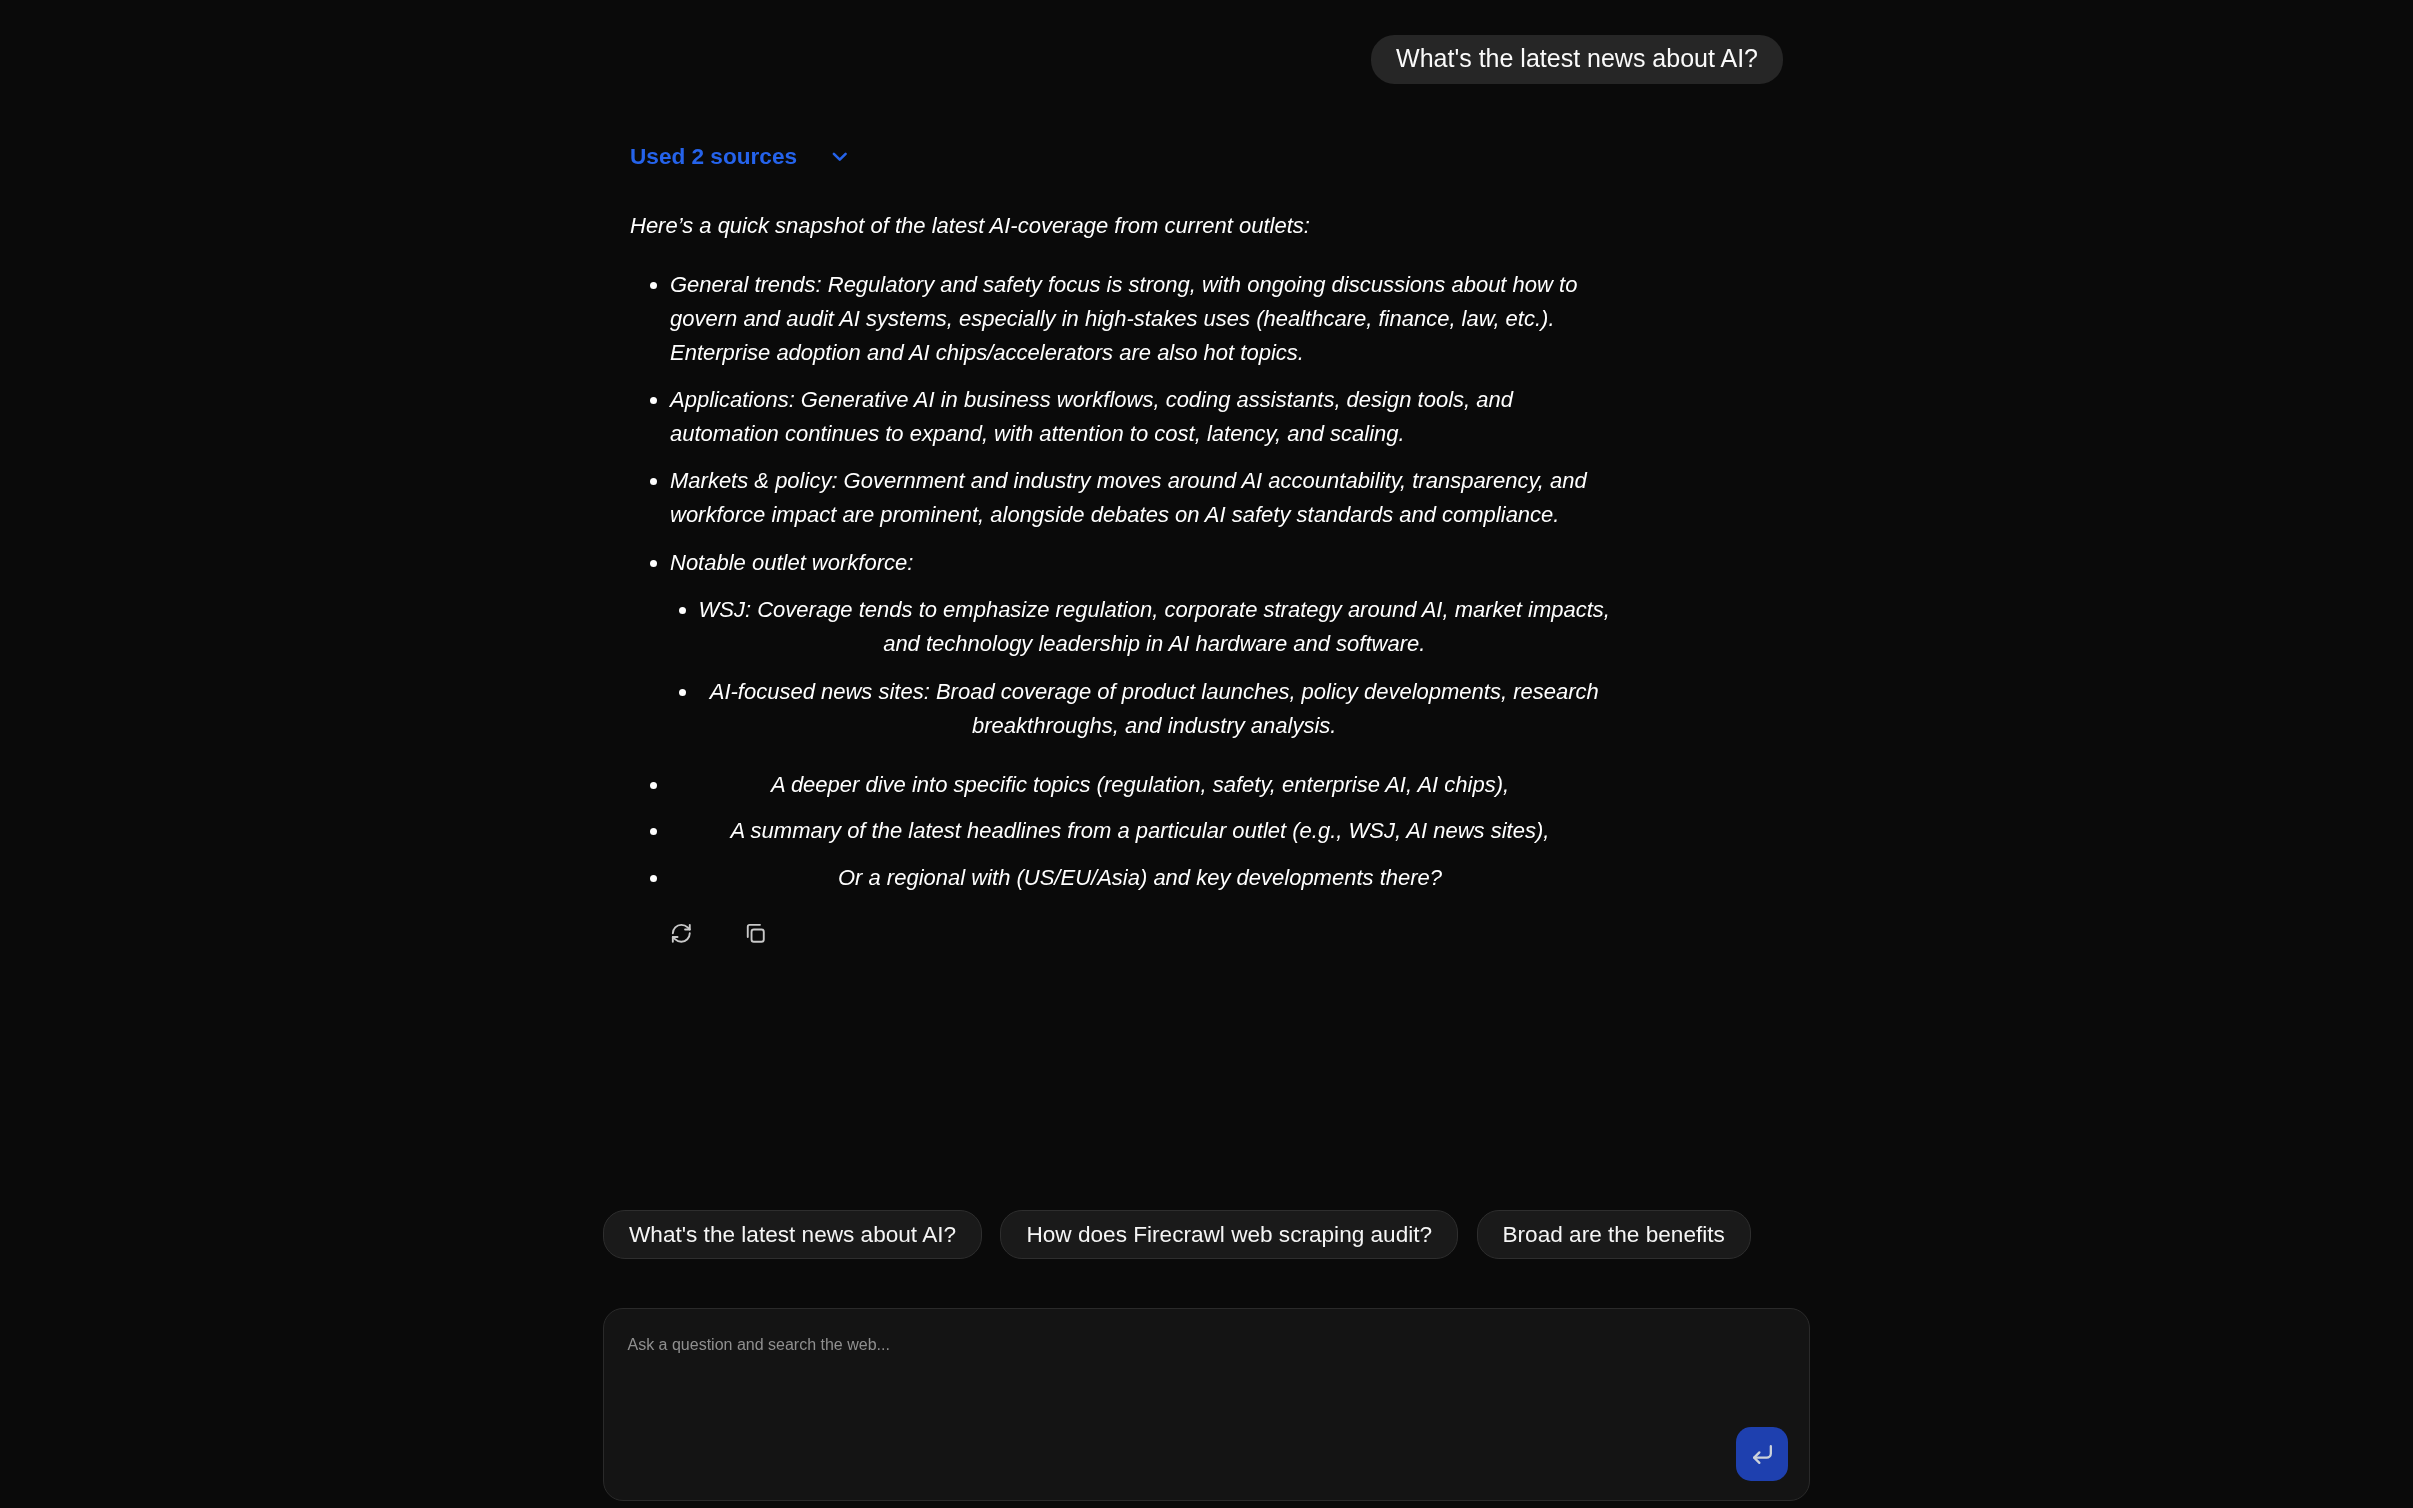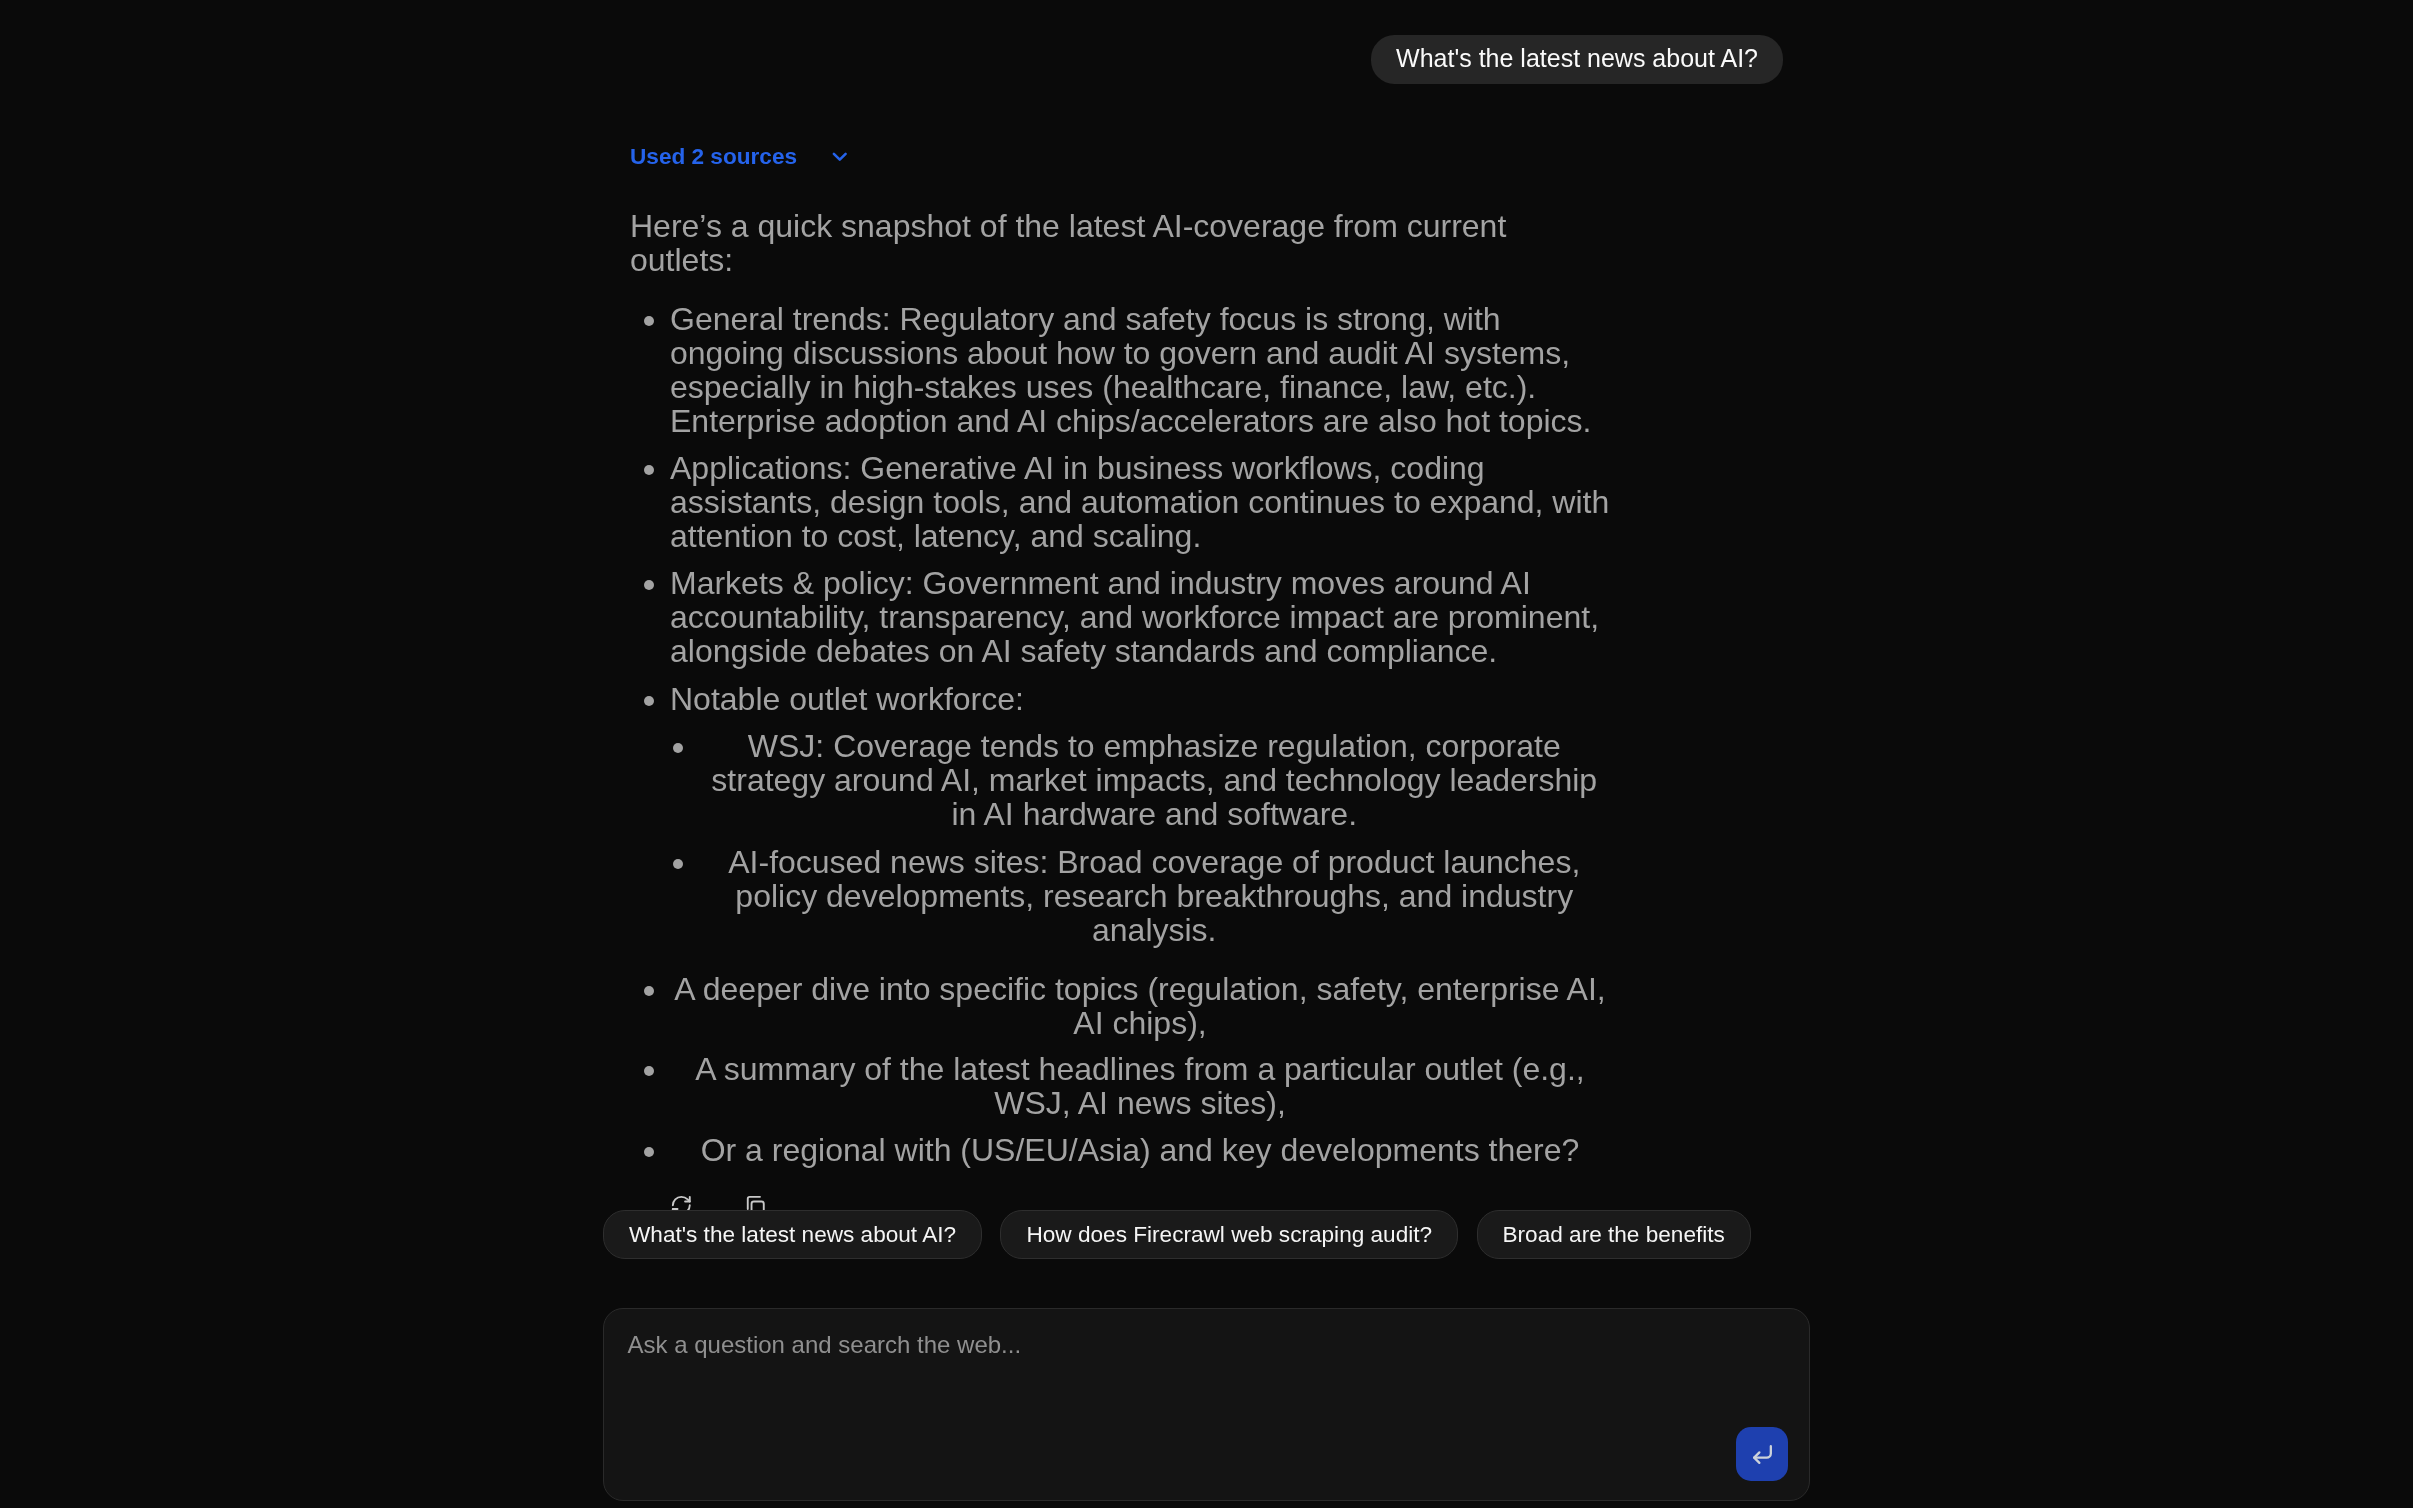--- a/index.html
+++ b/index.html
@@ -30,21 +30,21 @@
     max-width: 922px;
   }
   .sources-toggle {
     margin-top: 60px;
     display: inline-flex; align-items: center; gap: 31px;
     color: #2563eb;
     font-size: 22.6px; font-weight: 600;
     cursor: pointer;
   }
   .sources-toggle svg { display: block; }
-  .answer { width: 980px; font-size: 32px; line-height: 34px; color: #a3a3a3; }
+  .answer { width: 980px; font-size: 22px; line-height: 34px; color: #ffffff; font-style: italic; }
   .intro { margin-top: 39px; }
   .answer ul.main-list {
     margin-top: 25px;
     padding-left: 40px;
     list-style: disc outside;
   }
   .answer ul.main-list > li { margin-bottom: 13.4px; }
   .answer ul.sub-list {
     margin-top: 13.4px;
     padding-left: 28.5px;
@@ -98,21 +98,21 @@
     height: 193px;
     background: #141414;
     border: 1.3px solid #2a2a2a;
     border-radius: 20px;
   }
   .composer textarea {
     width: 100%; height: 100%;
     background: transparent; border: none; outline: none; resize: none;
     padding: 20px 84px 20px 23.5px;
     font-family: inherit;
-    font-size: 24px; line-height: 32px;
+    font-size: 16px; line-height: 32px;
     color: #ededed;
   }
   .composer textarea::placeholder { color: #8f8f8f; }
   .submit-btn {
     position: absolute;
     right: 21px; bottom: 19px;
     width: 52px; height: 54px;
     background: #1e40af;
     border: none; border-radius: 15px;
     display: flex; align-items: center; justify-content: center;

